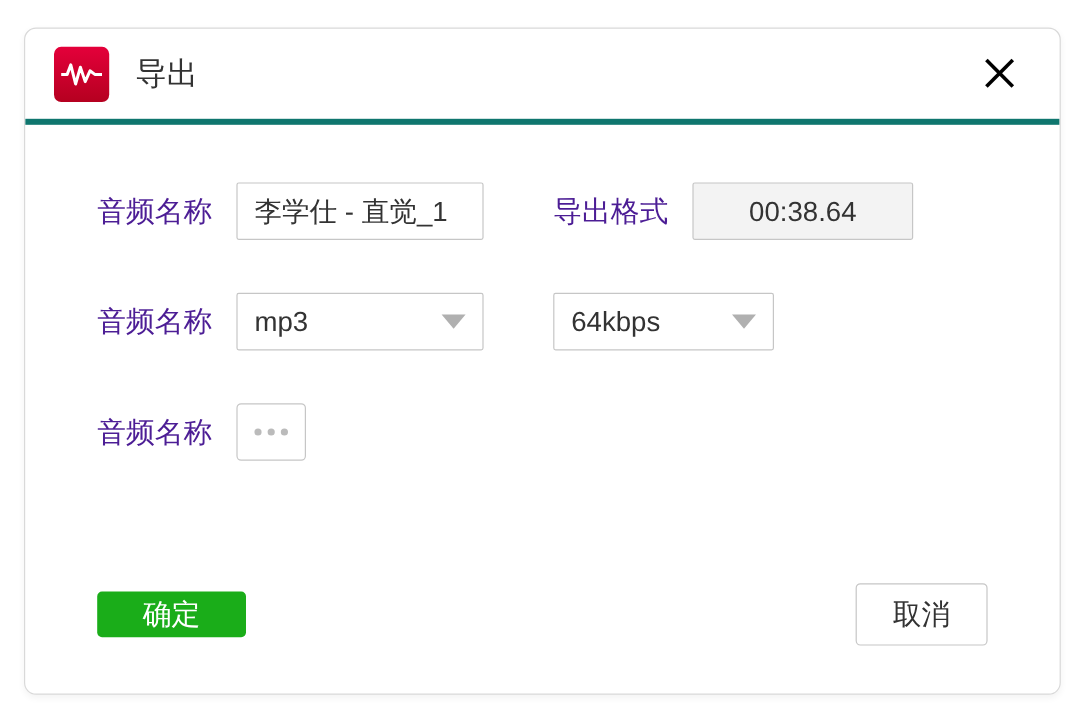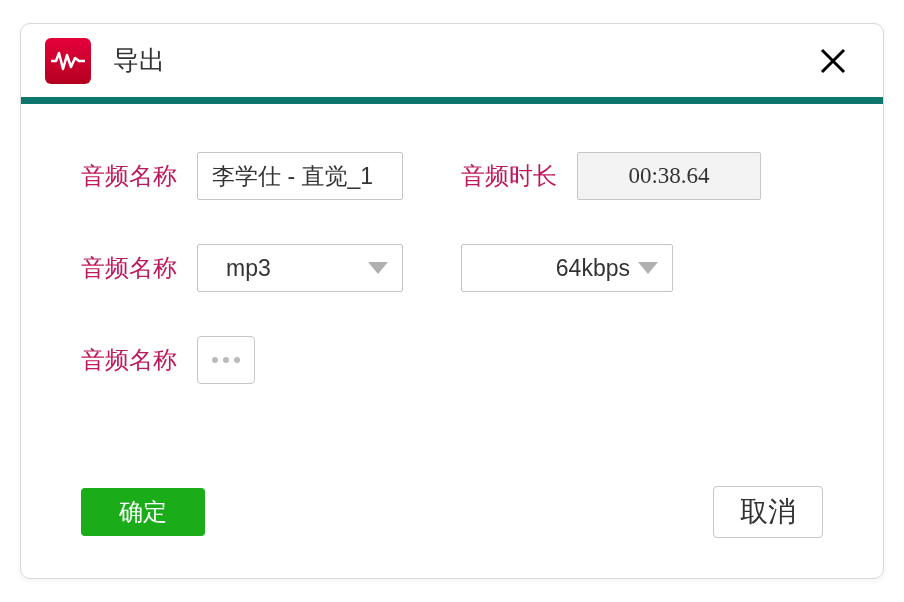--- a/index.html
+++ b/index.html
@@ -21,21 +21,21 @@
     box-shadow: 0 2px 6px rgba(0,0,0,0.05);
     display: flex;
     flex-direction: column;
     overflow: hidden;
   }
   .titlebar {
     height: 80px;
     display: flex;
     align-items: center;
     padding: 0 28px 0 24px;
-    border-bottom: 7px solid #0f766e;
+    border-bottom: 5px solid #0f766e;
   }
   .app-icon {
     width: 46px;
     height: 46px;
     border-radius: 6px;
     background: linear-gradient(180deg, #e4003a 0%, #b50020 100%);
     display: flex;
     align-items: center;
     justify-content: center;
     margin-right: 22px;
@@ -57,21 +57,21 @@
     flex: 1;
     padding: 48px 60px 0 60px;
   }
   .row {
     display: flex;
     align-items: center;
     margin-bottom: 44px;
   }
   .label {
     font-size: 24px;
-    color: #be185d;
+    color: #4c1d95;
     width: 116px;
     flex-shrink: 0;
   }
   .field {
     height: 48px;
     border: 1px solid #c6c6c6;
     border-radius: 2px;
     font-size: 23px;
     color: #333;
     padding: 12px 14px;
@@ -81,40 +81,37 @@
   }
   .name-input {
     width: 206px;
     margin-right: 58px;
   }
   .duration-field {
     width: 184px;
     background: #f3f3f3;
     justify-content: center;
     color: #333;
-    font-family: Liberation Serif, serif;
   }
   .label-right {
     width: 116px;
     flex-shrink: 0;
   }
   .select {
     position: relative;
     width: 206px;
     margin-right: 58px;
     cursor: pointer;
   }
   .select-right {
-    width: 212px;
+    width: 184px;
     margin-right: 0;
-    text-align: right;
   }
   .select .value {
     flex: 1;
-    margin-left: 14px;
   }
   .caret {
     width: 0;
     height: 0;
     border-left: 10px solid transparent;
     border-right: 10px solid transparent;
     border-top: 12px solid #b0b0b0;
     margin-left: 8px;
   }
   .output-row .label {
@@ -143,34 +140,34 @@
     background: #bbb;
   }
   .footer {
     display: flex;
     align-items: center;
     padding: 0 60px 40px 60px;
     margin-top: 20px;
   }
   .btn-ok {
     width: 124px;
-    height: 48px;
+    height: 38px;
     background: #1aad19;
     color: #fff;
     font-size: 24px;
     border: none;
     border-radius: 4px;
     cursor: pointer;
   }
   .btn-cancel {
     width: 110px;
     height: 52px;
     background: #fff;
     color: #333;
-    font-size: 28px;
+    font-size: 24px;
     border: 1px solid #c6c6c6;
     border-radius: 4px;
     cursor: pointer;
     margin-left: auto;
   }
   input.field {
     outline: none;
   }
 </style>
 </head>
@@ -191,21 +188,21 @@
         <line x1="25" y1="3" x2="3" y2="25" stroke="#000" stroke-width="3"></line>
       </svg>
     </div>
   </div>
 
   <div class="body">
 
     <div class="row">
       <div class="label">音频名称</div>
       <input class="field name-input" type="text" value="李学仕 - 直觉_1" style="">
-      <div class="label label-right">音频时长</div>
+      <div class="label label-right">导出格式</div>
       <div class="field duration-field">00:38.64</div>
     </div>
 
     <div class="row">
       <div class="label">音频名称</div>
       <div class="field select">
         <span class="value">mp3</span>
         <span class="caret"></span>
       </div>
       <div class="field select select-right">

